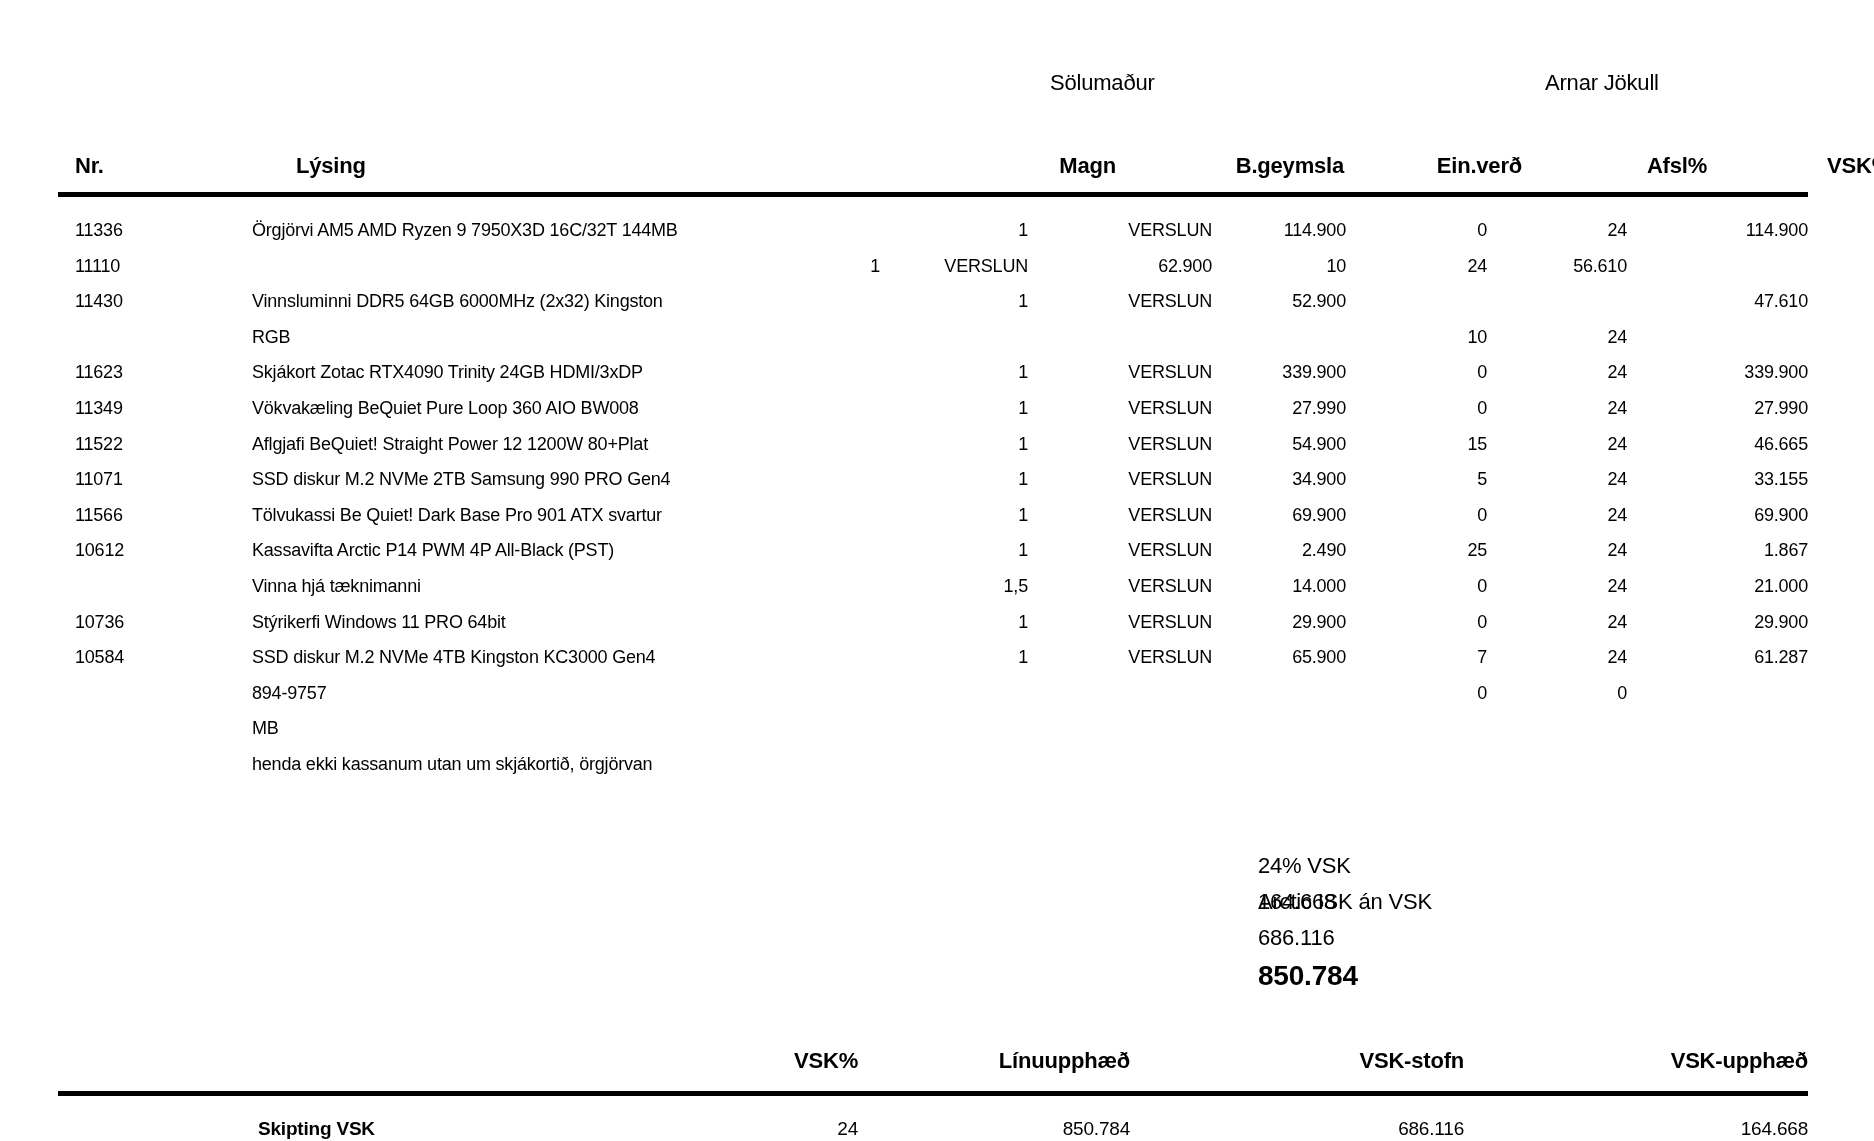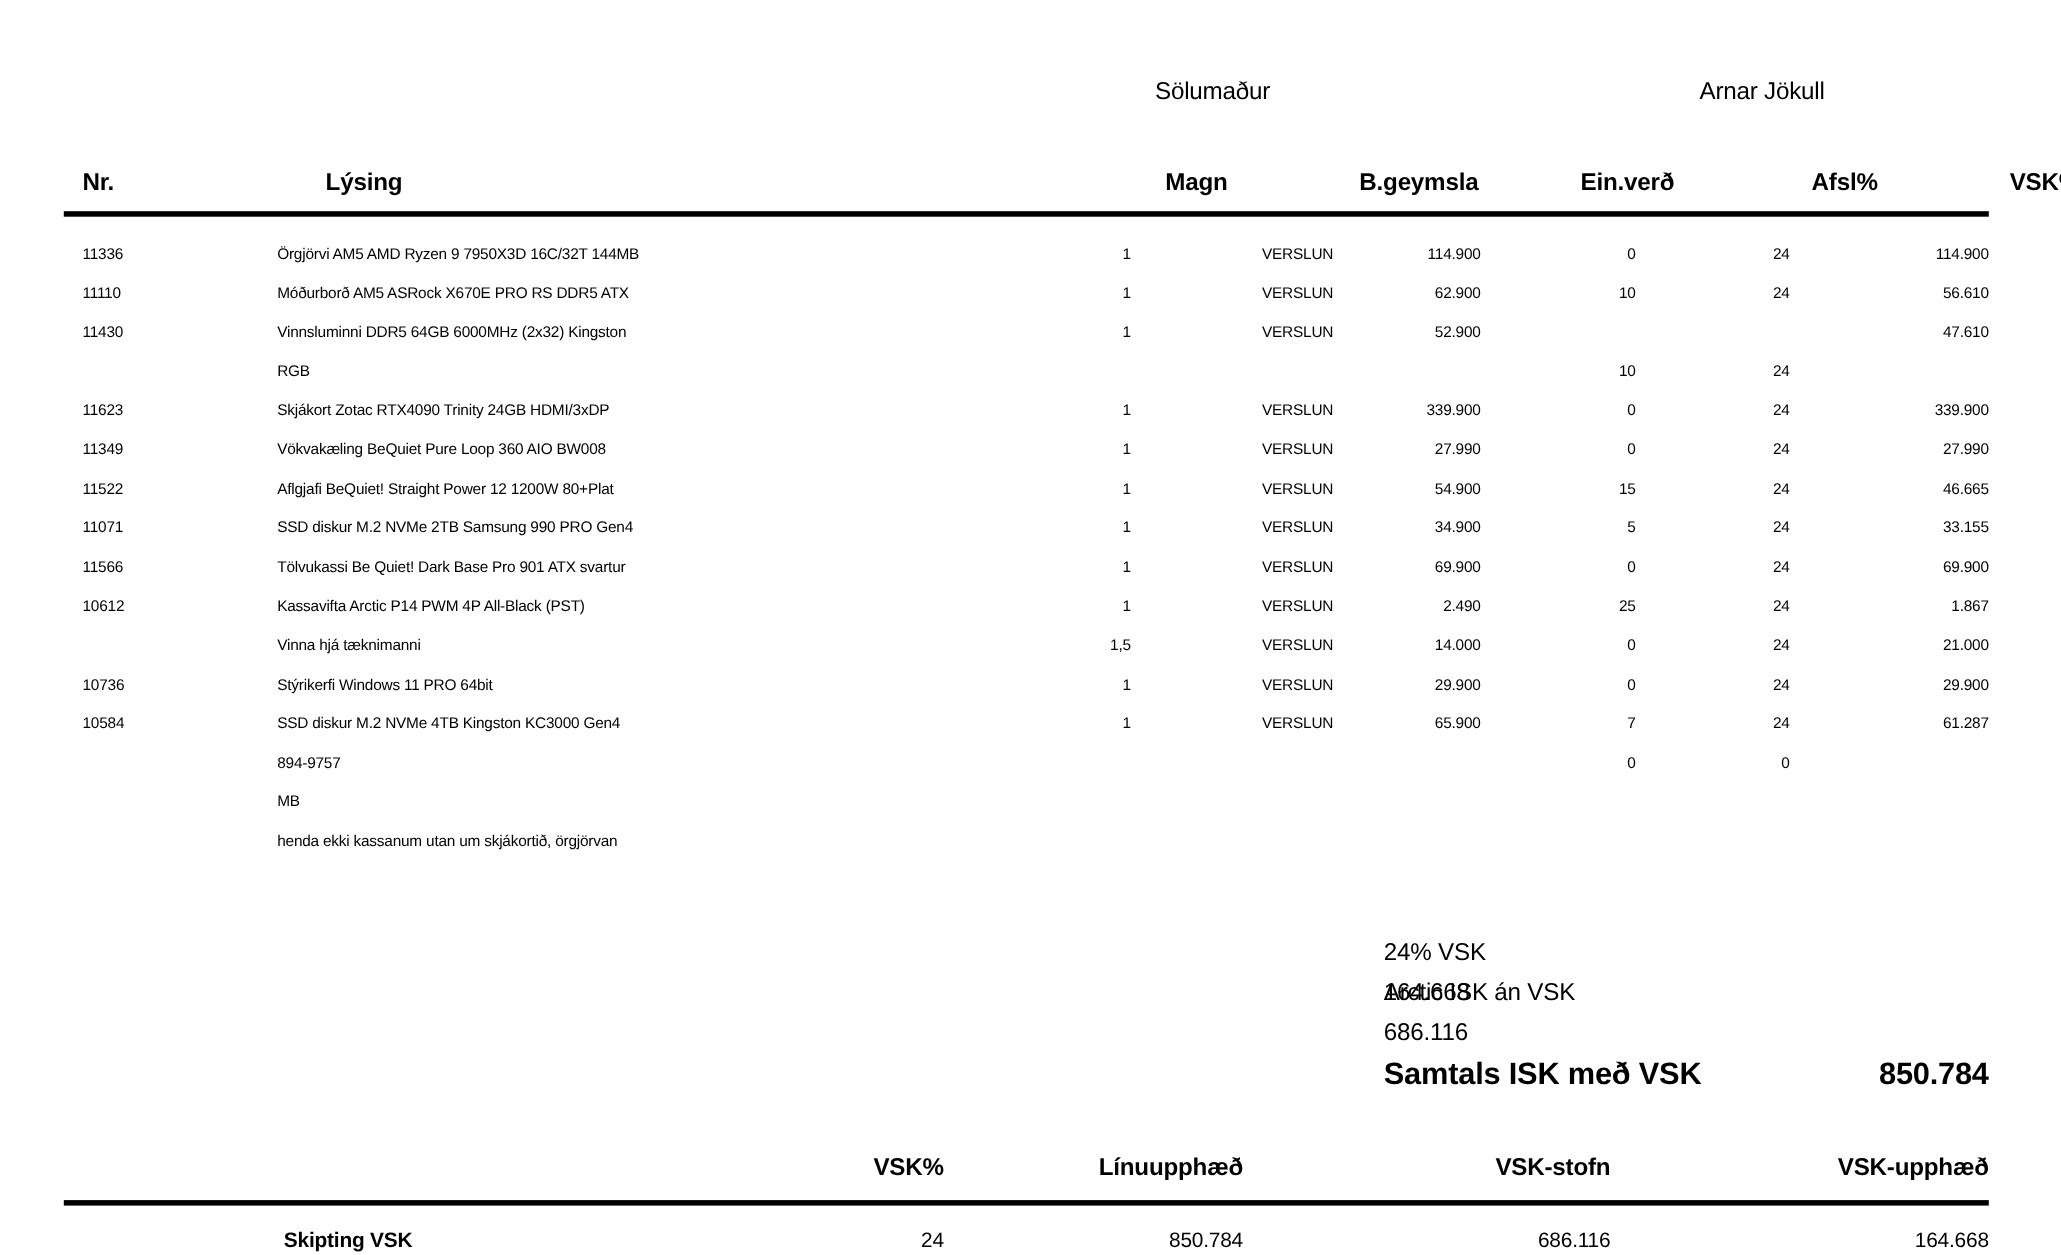--- a/index.html
+++ b/index.html
@@ -24,21 +24,21 @@
   #items { left: 58px; top: 104px; width: 1750px; }
   .grid8 {
     display: grid;
     grid-template-columns: 194px 628px 148px 184px 134px 141px 140px 181px;
     align-items: center;
   }
   .items-header { height: 36px; font-weight: 700; font-size: 22px; gap: 44px; }
   .hrule { height: 5px; background: #000; }
   #items-head-rule { margin-top: 8px; }
   #items-body { margin-top: 16px; }
-  .item-row { height: 35.6px; line-height: 35.6px; font-size: 14px; white-space: nowrap; }
+  .item-row { height: 35.6px; line-height: 35.6px; font-size: 18px; white-space: nowrap; }
   .c-nr { padding-left: 17px; }
   .num { text-align: right; }
 
   
   #totals { left: 1258px; top: 804px; width: 550px; font-size: 22px; }
   .total-line { display: flex; justify-content: space-between; height: 36px; line-height: 36px; flex-direction: column; }
   #grand-total {
     margin-top: 36px; height: 40px; line-height: 40px;
     display: flex; justify-content: space-between;
     font-weight: 700; font-size: 28px;
@@ -81,21 +81,20 @@
     <div>Örgjörvi AM5 AMD Ryzen 9 7950X3D 16C/32T 144MB</div>
     <div class="num">1</div>
     <div class="num">VERSLUN</div>
     <div class="num">114.900</div>
     <div class="num">0</div>
     <div class="num">24</div>
     <div class="num">114.900</div>
   </div>
       <div class="grid8 item-row">
     <div class="c-nr">11110</div>
-    <div>Móðurborð AM5 ASRock X670E PRO RS DDR5 ATX</div>
     <div class="num">1</div>
     <div class="num">VERSLUN</div>
     <div class="num">62.900</div>
     <div class="num">10</div>
     <div class="num">24</div>
     <div class="num">56.610</div>
   </div>
       <div class="grid8 item-row">
     <div class="c-nr">11430</div>
     <div>Vinnsluminni DDR5 64GB 6000MHz (2x32) Kingston</div>
@@ -242,21 +241,20 @@
 <div class="abs" id="totals">
   <div class="total-line">
     <span>24% VSK</span>
     <span>164.668</span>
   </div>
   <div class="total-line">
     <span>Arctic ISK án VSK</span>
     <span>686.116</span>
   </div>
   <div id="grand-total">
-    <span>Samtals ISK með VSK</span>
     <span>850.784</span>
   </div>
 </div>
 
 <div class="abs" id="vat">
   <div class="grid5 vat-header">
     <div></div>
     <div class="num">VSK%</div>
     <div class="num">Línuupphæð</div>
     <div class="num">VSK-stofn</div>

